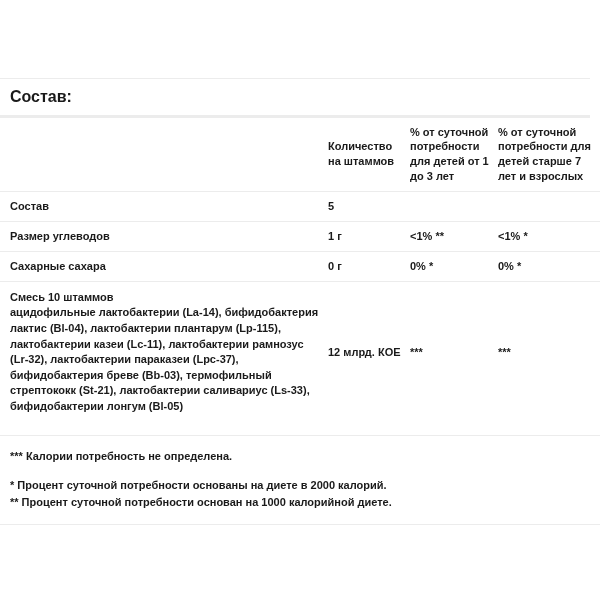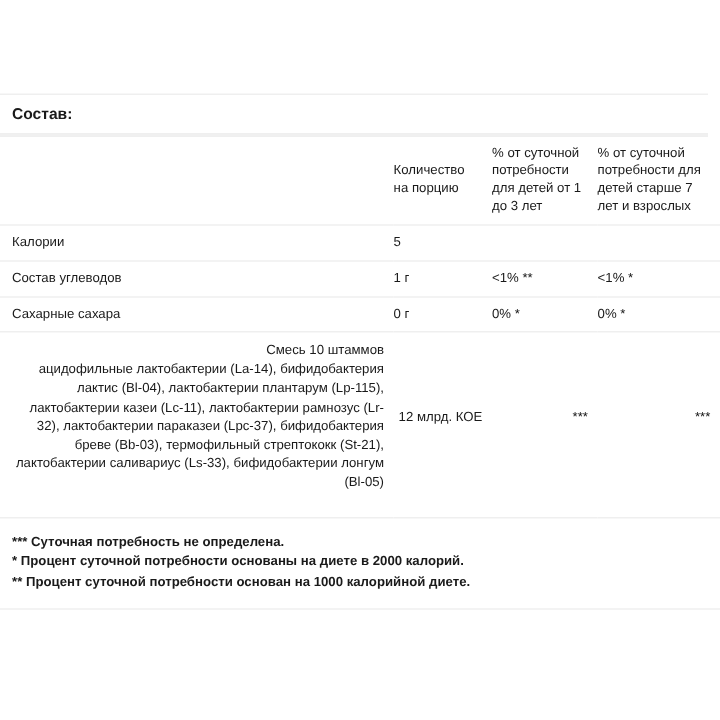--- a/index.html
+++ b/index.html
@@ -25,42 +25,42 @@
   }
   .rule-full {
     height: 1px;
     background: #ececec;
     margin: 0 10px 0 0;
   }
 
   
   .intro-row {
     padding: 7px 10px 7px 10px;
-    font-size: 13px;
+    font-size: 16px;
     font-weight: bold;
     line-height: 1.35;
     color: #1a1a1a;
   }
 
   
   table.facts {
     width: 100%;
     border-collapse: collapse;
     table-layout: fixed;
   }
   table.facts col.c-name   { width: 328px; }
   table.facts col.c-amount { width: 82px; }
   table.facts col.c-dv1    { width: 88px; }
   table.facts col.c-dv2    { width: 102px; }
 
   table.facts td, table.facts th {
     vertical-align: middle;
     text-align: left;
     font-size: 11px;
-    font-weight: normal;
+    font-weight: bold;
     line-height: 1.35;
     color: #1a1a1a;
     padding: 7px 8px 7px 0;
     border-bottom: 1px solid #ececec;
   }
   table.facts th:first-child,
   table.facts td:first-child {
     padding-left: 10px;
   }
 
@@ -71,21 +71,20 @@
     font-size: 10.5px;
     line-height: 1.45;
     border-bottom: 1px solid #ececec;
   }
   thead th.hdr-blank { border-bottom: 1px solid #ececec; }
 
   tr.row-strains td {
     vertical-align: middle;
     padding-top: 8px;
     padding-bottom: 20px;
-    text-align: right;
   }
   .strain-title {
     display: block;
     margin-bottom: 1px;
   }
   .strain-body {
     display: block;
     line-height: 1.42;
   }
 
@@ -93,21 +92,21 @@
   .footnotes {
     padding: 12px 10px 14px 10px;
     border-bottom: 1px solid #ececec;
   }
   .footnote {
     font-size: 11px;
     font-weight: bold;
     line-height: 1.5;
     color: #1a1a1a;
   }
-  .footnote.spaced { }
+  .footnote.spaced { margin-top: 13px; }
 </style>
 </head>
 <body>
 
 <div class="panel">
 
   <div class="rule-full"></div>
 
   <div class="intro-row">Состав:</div>
   <div class="rule-full"></div>
@@ -119,34 +118,34 @@
   <table class="facts">
     <colgroup>
       <col class="c-name">
       <col class="c-amount">
       <col class="c-dv1">
       <col class="c-dv2">
     </colgroup>
     <thead>
       <tr>
         <th class="hdr-blank"></th>
-        <th>Количество на порцию</th>
+        <th>Количество на штаммов</th>
         <th>% от суточной потребности для детей от 1 до 3 лет</th>
         <th>% от суточной потребности для детей старше 7 лет и взрослых</th>
       </tr>
     </thead>
     <tbody>
       <tr>
-        <td>Калории</td>
+        <td>Состав</td>
         <td>5</td>
         <td></td>
         <td></td>
       </tr>
       <tr>
-        <td>Состав углеводов</td>
+        <td>Размер углеводов</td>
         <td>1 г</td>
         <td>&lt;1% **</td>
         <td>&lt;1% *</td>
       </tr>
       <tr>
         <td>Сахарные сахара</td>
         <td>0 г</td>
         <td>0% *</td>
         <td>0% *</td>
       </tr>
@@ -156,18 +155,18 @@
           <span class="strain-body">ацидофильные лактобактерии (La-14), бифидобактерия лактис (Bl-04), лактобактерии плантарум (Lp-115), лактобактерии казеи (Lc-11), лактобактерии рамнозус (Lr-32), лактобактерии параказеи (Lpc-37), бифидобактерия бреве (Bb-03), термофильный стрептококк (St-21), лактобактерии саливариус (Ls-33), бифидобактерии лонгум (Bl-05)</span>
         </td>
         <td>12 млрд. КОЕ</td>
         <td>***</td>
         <td>***</td>
       </tr>
     </tbody>
   </table>
 
   <div class="footnotes">
-    <div class="footnote">*** Суточная потребность не определена.</div>
+    <div class="footnote">*** Калории потребность не определена.</div>
     <div class="footnote spaced">* Процент суточной потребности основаны на диете в 2000 калорий.</div>
     <div class="footnote">** Процент суточной потребности основан на 1000 калорийной диете.</div>
   </div>
 
 </div>
 
 </body></html>

